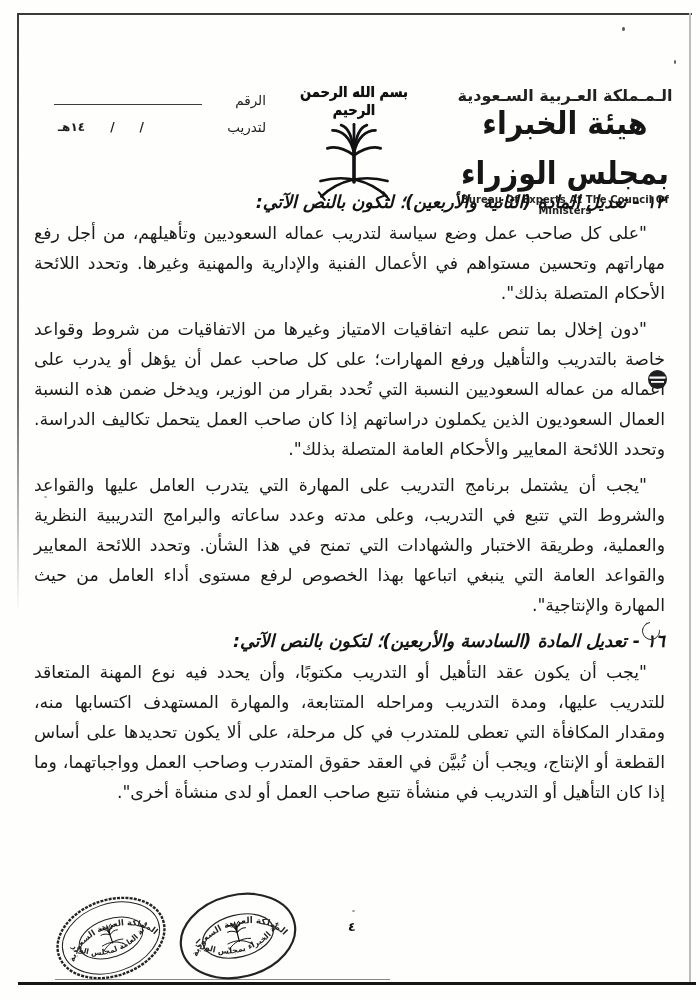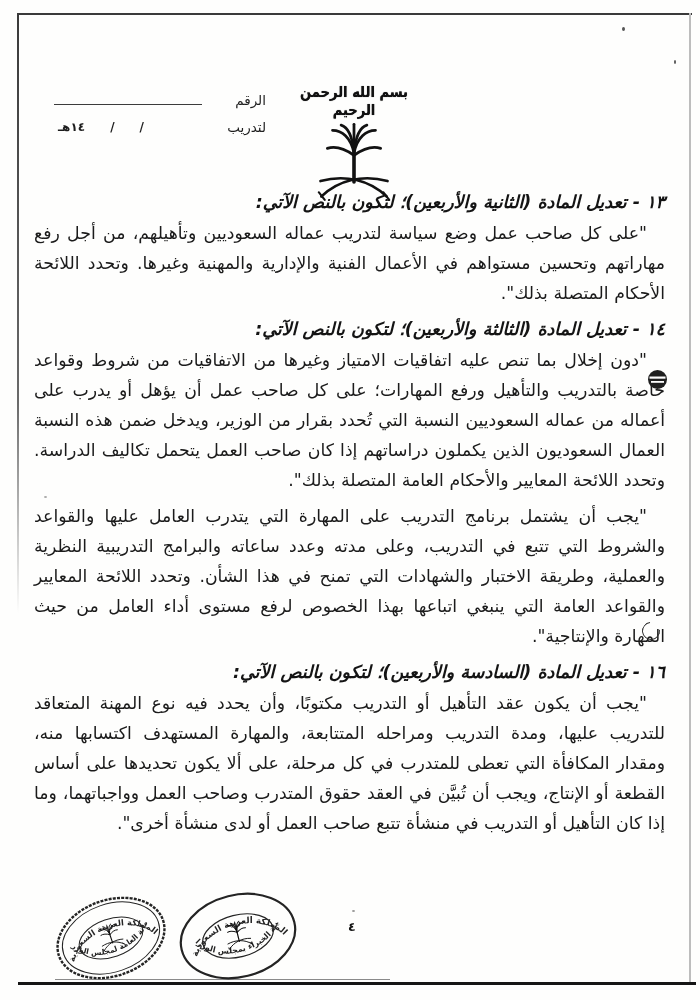--- a/index.html
+++ b/index.html
@@ -84,20 +84,25 @@
 </svg>
 
 <div class="page">
 
   <div class="border-top"></div>
   <div class="border-left"></div>
   <div class="border-right"></div>
   <div class="border-bottom-thick"></div>
   <div class="border-bottom-thin"></div>
 
+  <div class="header-right">
+    <div class="kingdom-title">الـمـملكة العـربية السـعودية</div>
+    <div class="bureau-calligraphy">هيئة الخبراء بمجلس الوزراء</div>
+    <div class="bureau-english">Bureau Of Experts At The Council Of Ministers</div>
+  </div>
 
   <div class="header-center">
     <span class="bismillah">بسم الله الرحمن الرحيم</span>
     <svg class="emblem-large" viewBox="0 0 100 100">
       <use href="#saudi-emblem"></use>
     </svg>
   </div>
 
   <div class="header-fields">
     <div class="field-row">
@@ -107,21 +112,20 @@
     <div class="field-row">
       <span class="field-label">لتدريب</span>
       <span class="field-value">/      /      ١٤هـ</span>
     </div>
   </div>
 
   <div class="content">
     <h3 class="article-heading">١٣ - تعديل المادة (الثانية والأربعين)؛ لتكون بالنص الآتي:</h3>
     <p class="article-body">"على كل صاحب عمل وضع سياسة لتدريب عماله السعوديين وتأهيلهم، من أجل رفع مهاراتهم وتحسين مستواهم في الأعمال الفنية والإدارية والمهنية وغيرها. وتحدد اللائحة الأحكام المتصلة بذلك".</p>
 
-    <h3 class="article-heading">١٤ - تعديل المادة (الثالثة والأربعين)؛ لتكون بالنص الآتي:</h3>
     <p class="article-body">"دون إخلال بما تنص عليه اتفاقيات الامتياز وغيرها من الاتفاقيات من شروط وقواعد خاصة بالتدريب والتأهيل ورفع المهارات؛ على كل صاحب عمل أن يؤهل أو يدرب على أعماله من عماله السعوديين النسبة التي تُحدد بقرار من الوزير، ويدخل ضمن هذه النسبة العمال السعوديون الذين يكملون دراساتهم إذا كان صاحب العمل يتحمل تكاليف الدراسة. وتحدد اللائحة المعايير والأحكام العامة المتصلة بذلك".</p>
 
     <p class="article-body">"يجب أن يشتمل برنامج التدريب على المهارة التي يتدرب العامل عليها والقواعد والشروط التي تتبع في التدريب، وعلى مدته وعدد ساعاته والبرامج التدريبية النظرية والعملية، وطريقة الاختبار والشهادات التي تمنح في هذا الشأن. وتحدد اللائحة المعايير والقواعد العامة التي ينبغي اتباعها بهذا الخصوص لرفع مستوى أداء العامل من حيث المهارة والإنتاجية".</p>
 
     <h3 class="article-heading">١٦ - تعديل المادة (السادسة والأربعين)؛ لتكون بالنص الآتي:</h3>
     <p class="article-body">"يجب أن يكون عقد التأهيل أو التدريب مكتوبًا، وأن يحدد فيه نوع المهنة المتعاقد للتدريب عليها، ومدة التدريب ومراحله المتتابعة، والمهارة المستهدف اكتسابها منه، ومقدار المكافأة التي تعطى للمتدرب في كل مرحلة، على ألا يكون تحديدها على أساس القطعة أو الإنتاج، ويجب أن تُبيَّن في العقد حقوق المتدرب وصاحب العمل وواجباتهما، وما إذا كان التأهيل أو التدريب في منشأة تتبع صاحب العمل أو لدى منشأة أخرى".</p>
   </div>
 
   <svg class="punch-icon" viewBox="0 0 23 23">
     <circle cx="11.5" cy="11.5" r="9.5" fill="#1f1f1f"></circle>

